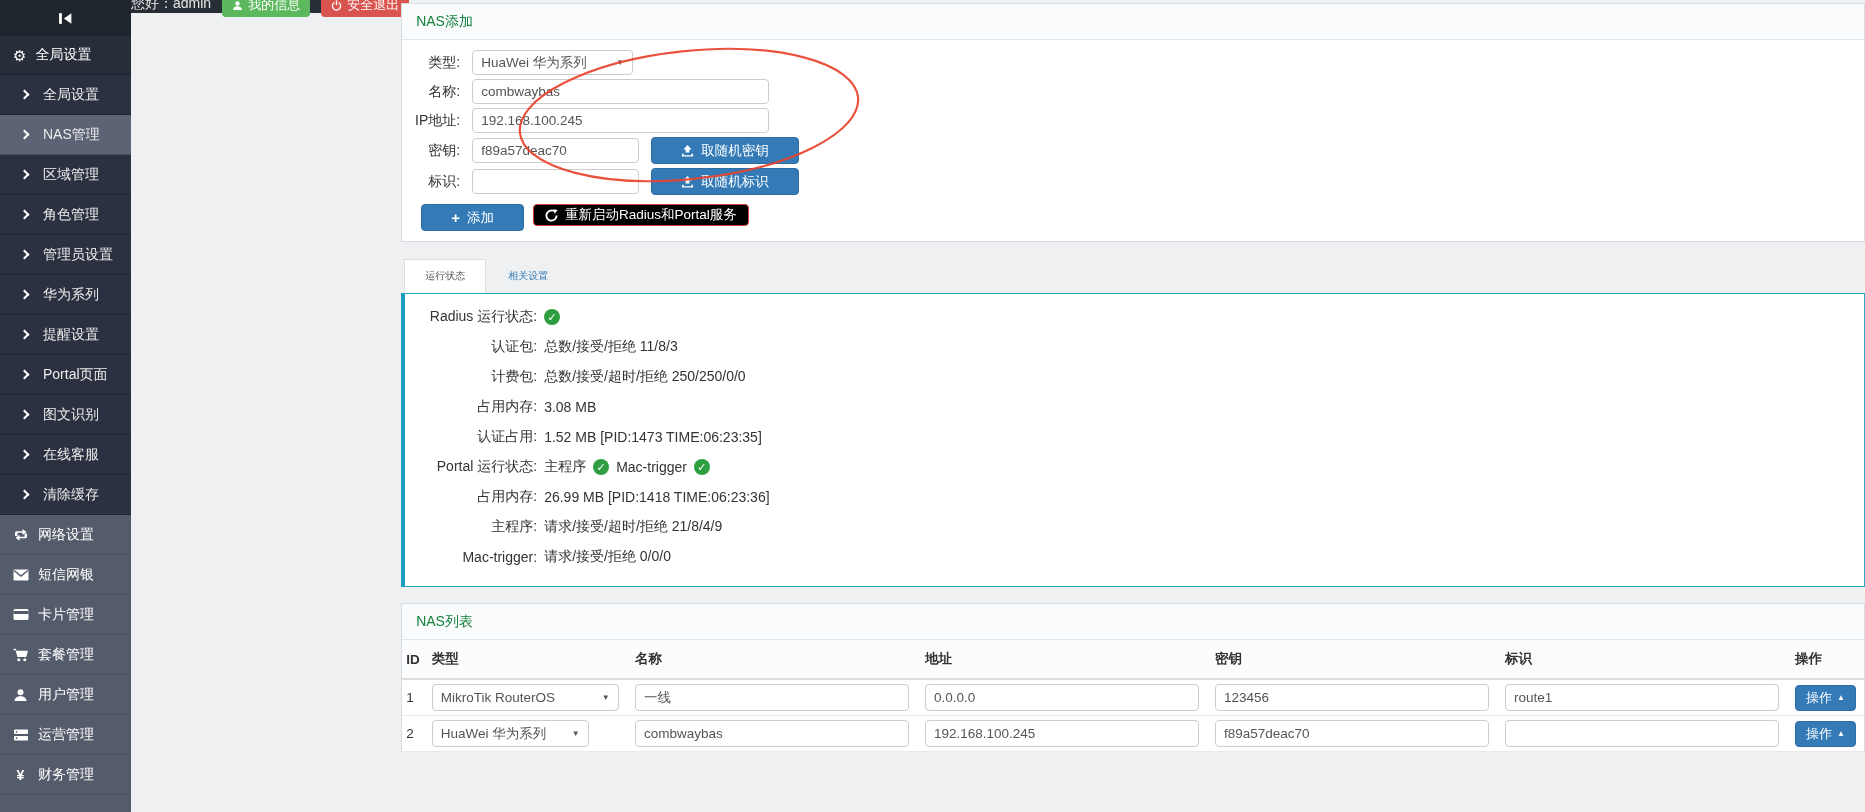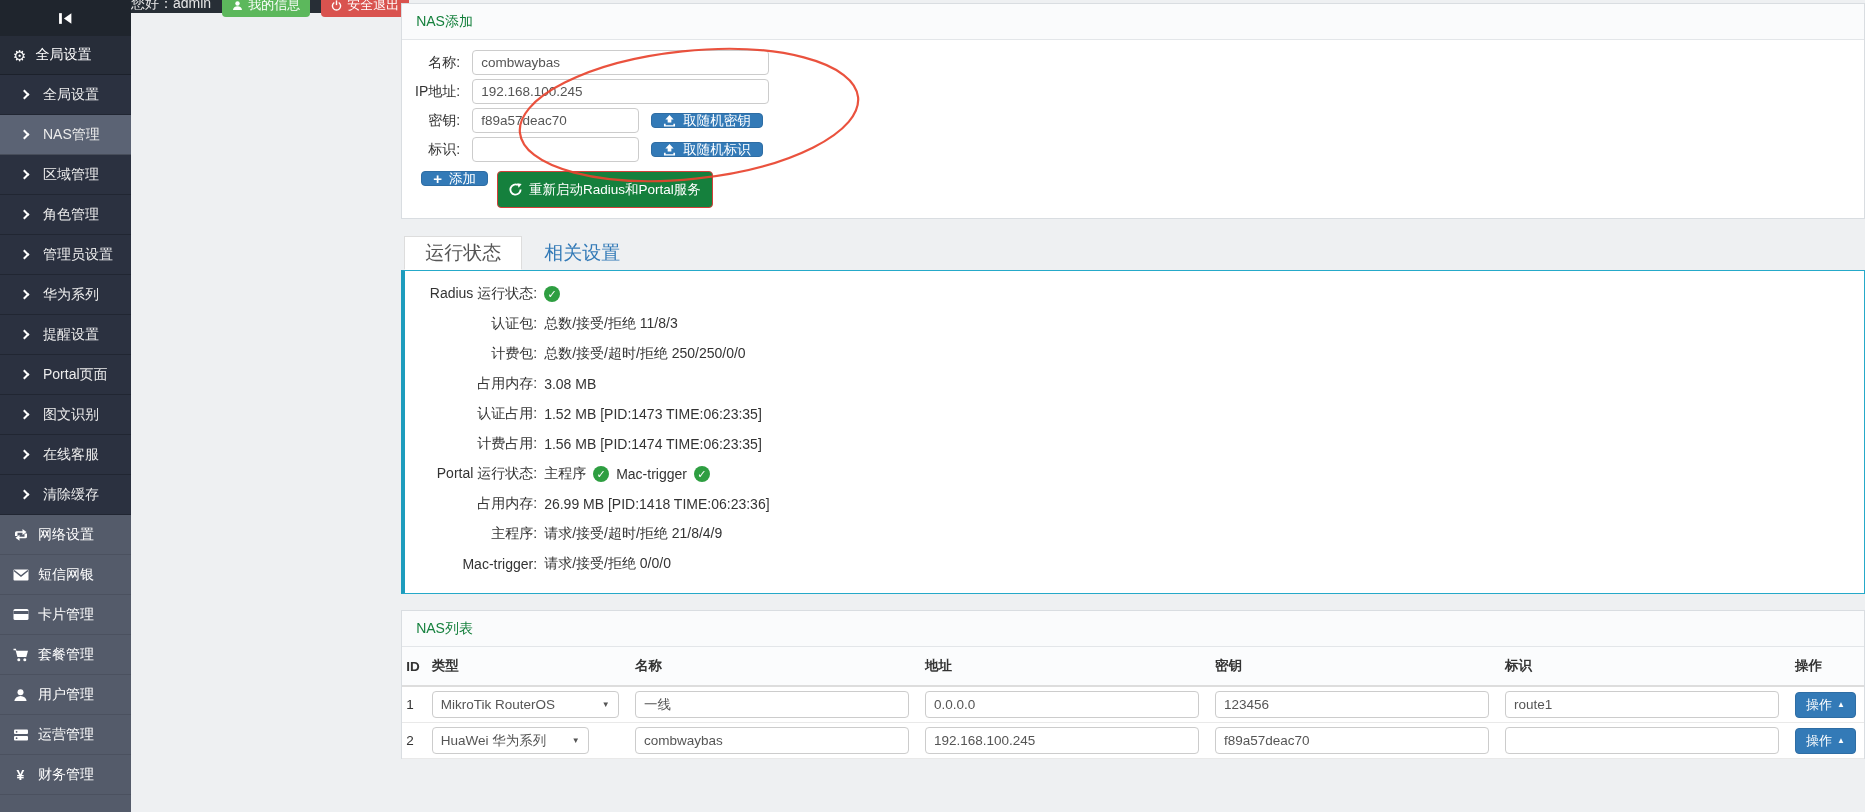--- a/index.html
+++ b/index.html
@@ -36,31 +36,31 @@
   .nas-add-body { padding:10px 14px 10px 8px; position:relative; }
   .frow { display:flex; align-items:center; margin-bottom:4px; }
   .flabel { width:50px; flex:none; display:flex; justify-content:flex-end; margin-right:12px; font-size:14px; color:#333; white-space:nowrap; }
   .ctrl { height:25px; border:1px solid #ccc; border-radius:4px; background:#fff; font-size:13.5px; color:#555; padding:0 8px; font-family:inherit; }
   .selbox { display:inline-flex; align-items:center; justify-content:space-between; gap:10px; cursor:pointer; }
   .sel-form { width:161px; }
   .caret { font-size:8px; color:#555; line-height:1; }
   .in-wide { width:297px; }
   .in-mid { width:167px; }
   .btn { border:none; border-radius:4px; color:#fff; display:inline-flex; align-items:center; gap:7px; cursor:pointer; font-family:inherit; white-space:nowrap; }
-  .btn-blue { background:#337ab7; border:1px solid #2e6da4; height:15px; font-size:13.5px; padding:0 11px; }
-  .btn-red  { background:#15803d; border:1px solid #d43f3a; height:37px; font-size:13.5px; padding:0 11px; }
+  .btn-blue { background:#337ab7; border:1px solid #2e6da4; height:27px; font-size:13.5px; padding:0 29px; }
+  .btn-red  { background:#000000; border:1px solid #d43f3a; height:22px; font-size:13.5px; padding:0 11px; }
   .ml12 { margin-left:12px; }
   .actions { display:flex; margin-top:9px; padding-left:11px; }
   .plus { font-size:15px; font-weight:bold; line-height:1; }
 
   .annotation { position:absolute; left:110px; top:42px; width:380px; height:150px; z-index:6; pointer-events:none; }
 
   
   .tabs { display:flex; margin-top:17px; position:relative; z-index:2; }
-  .tab { height:34px; display:flex; align-items:center; font-size:19px; }
+  .tab { height:34px; display:flex; align-items:center; font-size:10px; }
   .tab.active { background:#fff; border:1px solid #ddd; border-bottom:1px solid #fff; margin-bottom:-1px; margin-left:3px; padding:0 20px; color:#555; }
   .tab.inactive { padding:0 22px; color:#337ab7; cursor:pointer; }
   .status { background:#fff; border:1px solid #25a9c9; border-left:4px solid #1d9cbd; padding:8px 14px 14px; }
   .sline { height:30px; display:flex; align-items:center; font-size:14px; color:#333; }
   .slabel { width:118px; flex:none; display:flex; justify-content:flex-end; white-space:nowrap; }
   .sval { margin-left:7px; display:flex; align-items:center; gap:7px; white-space:nowrap; }
   .check { width:16px; height:16px; border-radius:50%; background:#2e9e41; color:#fff; font-size:11px; font-weight:bold; display:inline-flex; align-items:center; justify-content:center; line-height:1; }
 
   
   .nas-list { margin-top:16px; border-bottom:none; }
@@ -227,20 +227,27 @@
         <span>安全退出</span>
       </button>
     </div>
 
     <div class="content">
 
       <section class="panel">
         <header class="panel-head">NAS添加</header>
         <div class="nas-add-body">
           <div class="frow">
+            <span class="flabel">类型:</span>
+            <div class="ctrl selbox sel-form">
+              <span>HuaWei 华为系列</span>
+              <span class="caret">▼</span>
+            </div>
+          </div>
+          <div class="frow">
             <span class="flabel">名称:</span>
             <input class="ctrl in-wide" value="combwaybas" style="">
           </div>
           <div class="frow">
             <span class="flabel">IP地址:</span>
             <input class="ctrl in-wide" value="192.168.100.245" style="">
           </div>
           <div class="frow">
             <span class="flabel">密钥:</span>
             <input class="ctrl in-mid" value="f89a57deac70" style="">
@@ -309,24 +316,20 @@
             <span class="slabel">计费包:</span>
             <span class="sval">总数/接受/超时/拒绝 250/250/0/0</span>
           </div>
         <div class="sline">
             <span class="slabel">占用内存:</span>
             <span class="sval">3.08 MB</span>
           </div>
         <div class="sline">
             <span class="slabel">认证占用:</span>
             <span class="sval">1.52 MB [PID:1473 TIME:06:23:35]</span>
-          </div>
-        <div class="sline">
-            <span class="slabel">计费占用:</span>
-            <span class="sval">1.56 MB [PID:1474 TIME:06:23:35]</span>
           </div>
         <div class="sline">
           <span class="slabel">Portal 运行状态:</span>
           <span class="sval">
             <span>主程序</span>
             <span class="check">✓</span>
             <span>Mac-trigger</span>
             <span class="check">✓</span>
           </span>
         </div>

